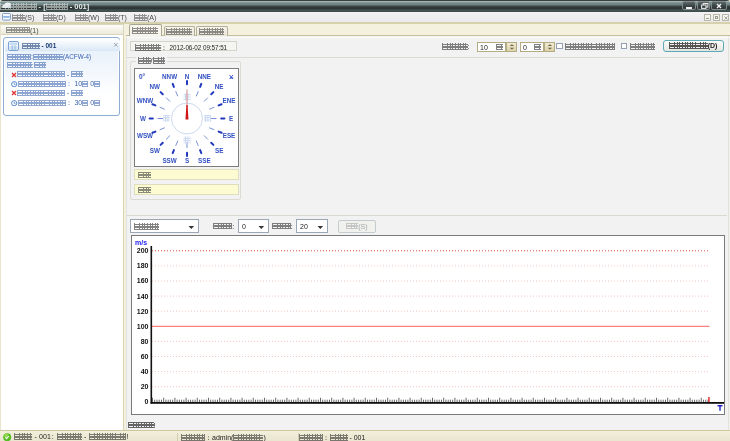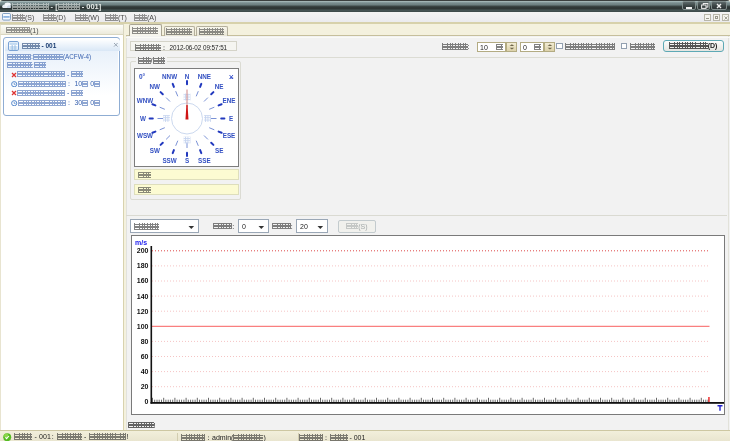--- a/index.html
+++ b/index.html
@@ -10,21 +10,21 @@
   opacity:.56; }
 </style></head>
 <body>
 
 <div class="ab" style="left:0;top:0;width:730px;height:11.5px;border-radius:3px 3px 0 0;background:linear-gradient(180deg,#3a3f3e 0%,#3a3f3e 5%,#a8bcbc 13%,#7e9294 22%,#758889 30%,#6d8081 39%,#4e5c5c 48%,#323b3a 56%,#2e3635 66%,#2e3635 74%,#455353 83%,#455353 91%,#3a4645 100%);">
  <svg class="ab" style="left:2px;top:1.2px" width="9" height="7">
       <ellipse cx="3.2" cy="5.5" rx="3" ry="2" fill="#e8edf2"></ellipse>
       <ellipse cx="5.7" cy="3.6" rx="3.1" ry="2.2" fill="#f4f7fa"></ellipse>
       <ellipse cx="7" cy="5.8" rx="2" ry="1.6" fill="#cfdae8"></ellipse>
     </svg>
- <span class="ab" style="left:12px;top:1.8px;color:#e3e8e5;font-weight:bold;font-size:7.5px;"><i class="z" style="width:36.5px;height:7px;vertical-align:-1px;"></i> - [<i class="z" style="width:21.9px;height:7px;vertical-align:-1px;"></i> - 001]</span>
+ <span class="ab" style="left:0;top:1.8px;color:#e3e8e5;font-weight:bold;font-size:7.5px;"><i class="z" style="width:36.5px;height:7px;vertical-align:-1px;"></i> - [<i class="z" style="width:21.9px;height:7px;vertical-align:-1px;"></i> - 001]</span>
  <div class="ab" style="left:682px;top:1.2px;width:13.5px;height:8.8px;border:1px solid #818d8c;border-radius:2px;background:linear-gradient(#5d696a,#3a4343 55%,#2d3435);">
    <div class="ab" style="left:3px;top:4.8px;width:6px;height:1.8px;background:#f2f2f2;"></div>
     </div>
  <div class="ab" style="left:696.5px;top:1.2px;width:13.5px;height:8.8px;border:1px solid #818d8c;border-radius:2px;background:linear-gradient(#5d696a,#3a4343 55%,#2d3435);">
    <svg class="ab" style="left:3px;top:1.2px" width="9" height="7">
         <rect x="2.3" y="0.5" width="4.6" height="3.6" fill="none" stroke="#ececec" stroke-width="1"></rect>
         <rect x="0.6" y="2" width="4.4" height="3.4" fill="#3a4343" stroke="#ececec" stroke-width="1"></rect>
       </svg>
     </div>
  <div class="ab" style="left:710.5px;top:1.2px;width:16px;height:8.8px;border:1px solid #818d8c;border-radius:2px;background:linear-gradient(#5d696a,#3a4343 55%,#2d3435);">

